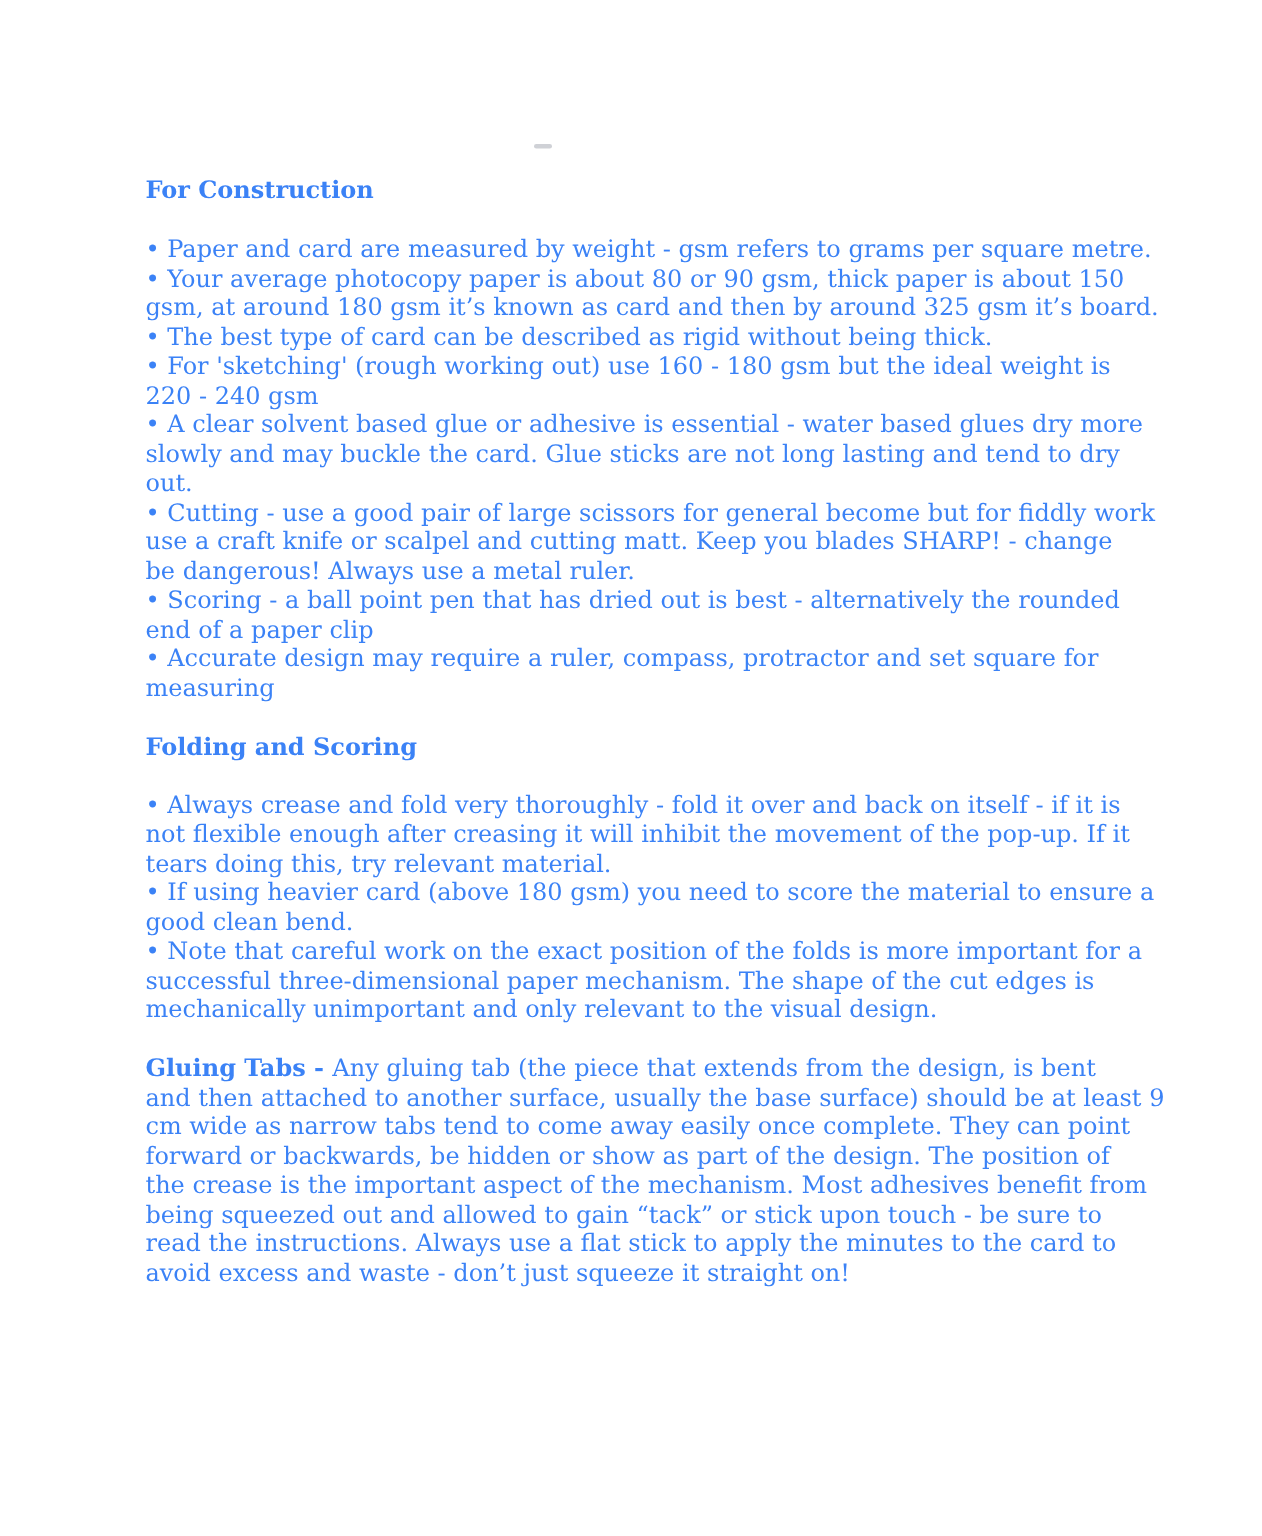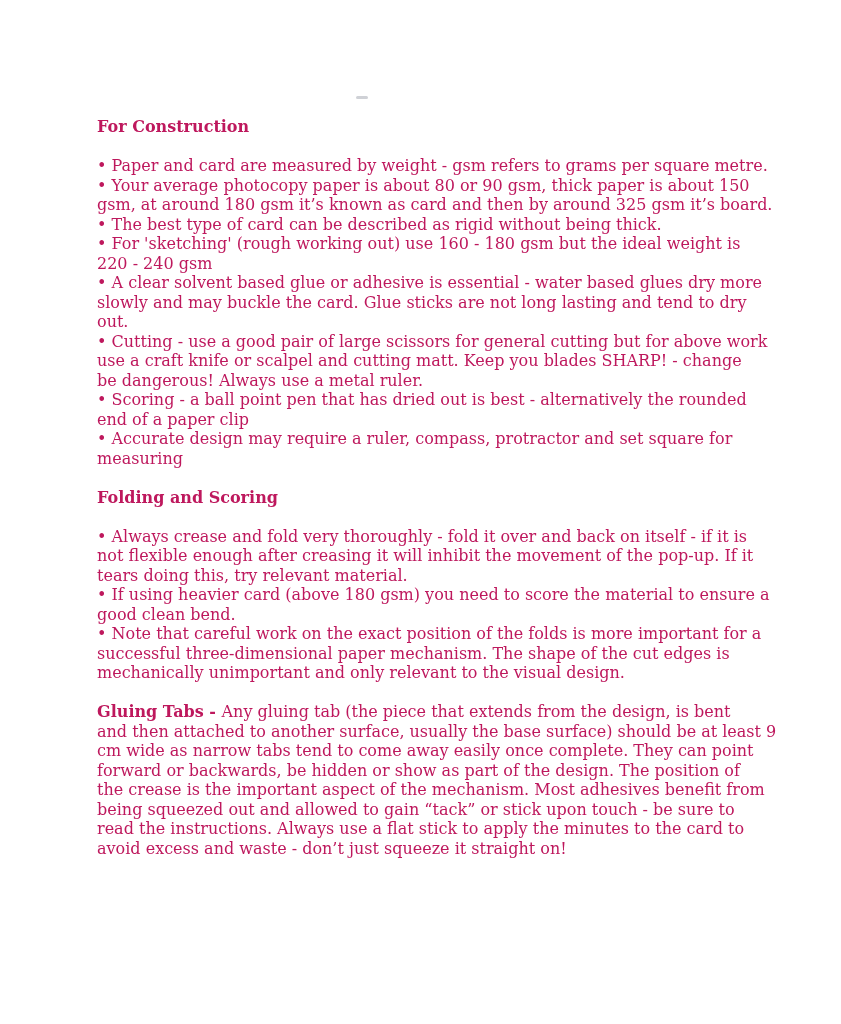--- a/index.html
+++ b/index.html
@@ -7,21 +7,21 @@
     padding: 0;
     background: #ffffff;
   }
   .page {
     position: relative;
     width: 841px;
     height: 1024px;
     background: #ffffff;
     overflow: hidden;
     font-family: "DejaVu Serif", "Liberation Serif", serif;
-    color: #be185d;
+    color: #3b82f6;
   }
   .content {
     position: absolute;
     left: 97px;
     top: 117px;
     width: 668px;
   }
   .block { margin-bottom: 19.5px; }
   .block:last-child { margin-bottom: 0; }
   .heading {
@@ -59,21 +59,21 @@
       <div class="block">
         <div class="line">• Paper and card are measured by weight - gsm refers to grams per square metre.</div>
         <div class="line">• Your average photocopy paper is about 80 or 90 gsm, thick paper is about 150</div>
         <div class="line">gsm, at around 180 gsm it’s known as card and then by around 325 gsm it’s board.</div>
         <div class="line">• The best type of card can be described as rigid without being thick.</div>
         <div class="line">• For 'sketching' (rough working out) use 160 - 180 gsm but the ideal weight is</div>
         <div class="line">220 - 240 gsm</div>
         <div class="line">• A clear solvent based glue or adhesive is essential - water based glues dry more</div>
         <div class="line">slowly and may buckle the card. Glue sticks are not long lasting and tend to dry</div>
         <div class="line">out.</div>
-        <div class="line">• Cutting - use a good pair of large scissors for general cutting but for above work</div>
+        <div class="line">• Cutting - use a good pair of large scissors for general become but for fiddly work</div>
         <div class="line">use a craft knife or scalpel and cutting matt. Keep you blades SHARP! - change</div>
         <div class="line">be dangerous! Always use a metal ruler.</div>
         <div class="line">• Scoring - a ball point pen that has dried out is best - alternatively the rounded</div>
         <div class="line">end of a paper clip</div>
         <div class="line">• Accurate design may require a ruler, compass, protractor and set square for</div>
         <div class="line">measuring</div>
       </div>
       <div class="block">
         <div class="heading">Folding and Scoring</div>
       </div>

